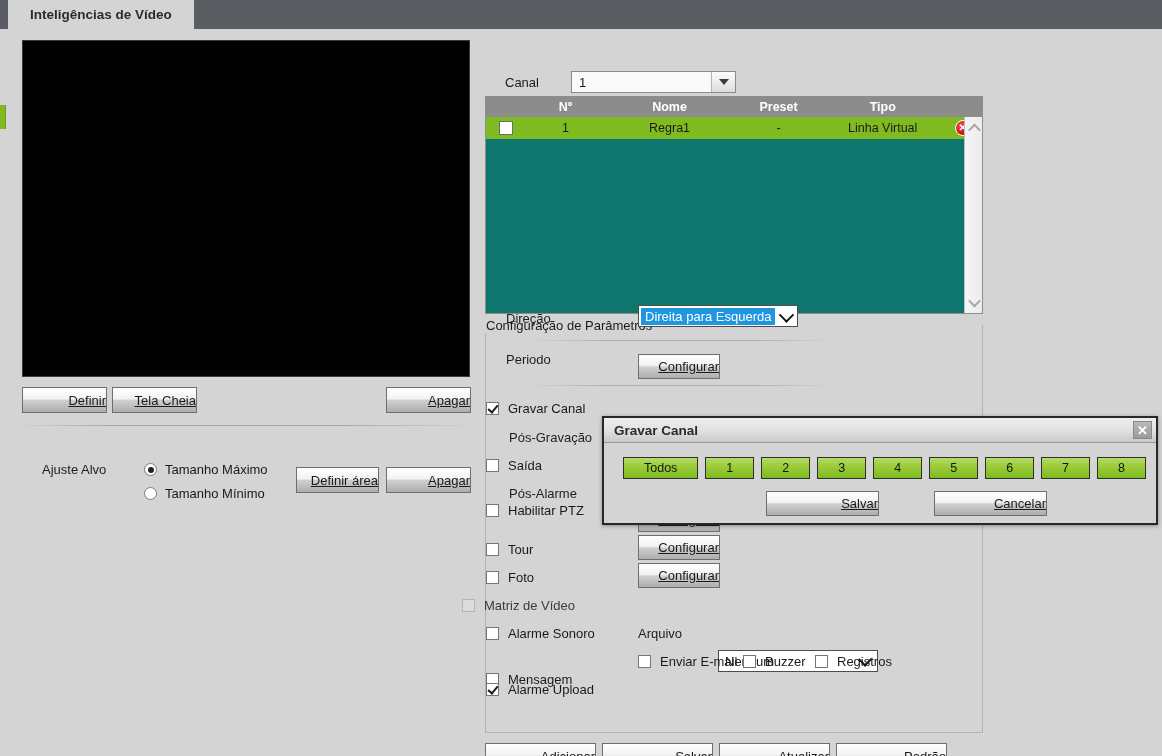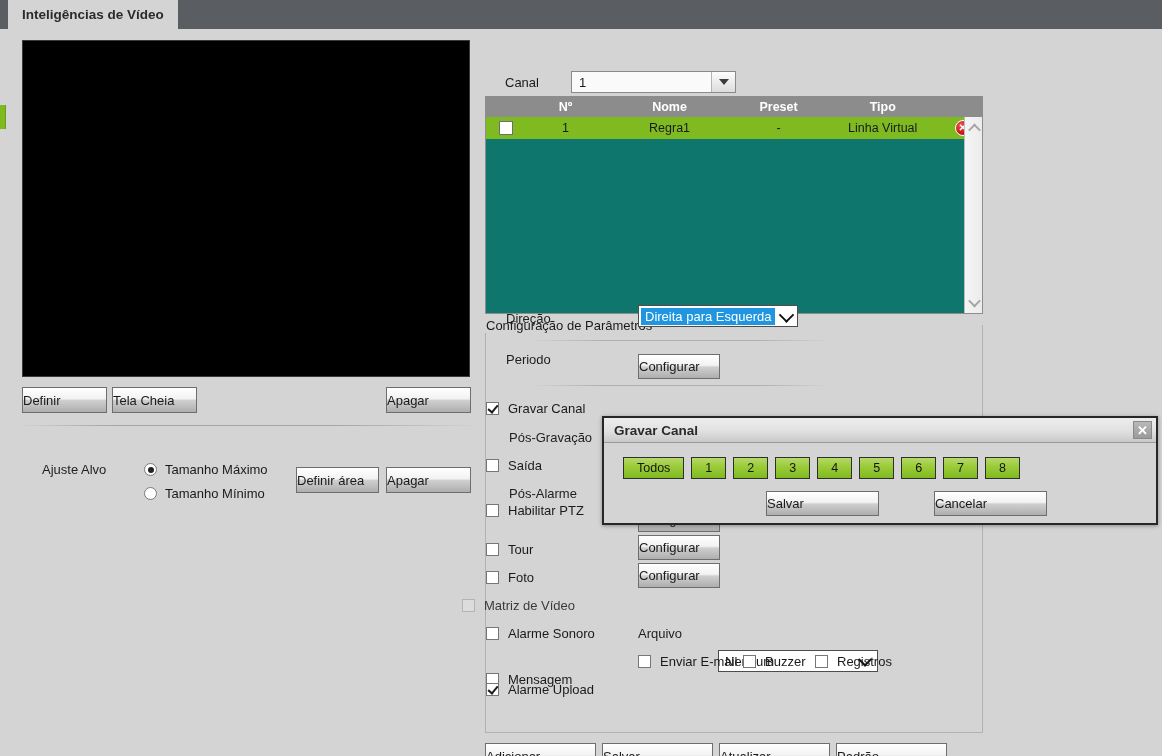--- a/index.html
+++ b/index.html
@@ -15,21 +15,21 @@
   #app { position: relative; width: 1162px; height: 756px; background: #d4d4d4; }
 
   
   .tabbar {
     position: absolute; left: 0; top: 0; width: 1162px; height: 29px;
     background: #5a5e63;
   }
   .tab {
     position: absolute; left: 8px; top: 0; height: 29px;
     background: #d4d4d4;
-    padding: 0 14px;
+    padding: 0 22px;
     display: flex; align-items: center;
     font-size: 13.5px; font-weight: bold; color: #2b2b2b;
     white-space: nowrap;
   }
   .page-body {
     position: absolute; left: 0; top: 29px; width: 1162px; height: 727px;
     background: #d4d4d4;
   }
   .green-sliver {
     position: absolute; left: 0; top: 76px; width: 6px; height: 24px;
@@ -42,23 +42,24 @@
     background: #000; border: 1px solid #3a3a3a;
   }
 
   
   .btn {
     background: linear-gradient(180deg, #ffffff 0%, #f2f2f2 45%, #cfcfcf 52%, #aeaeae 100%);
     border: 1px solid #6e6e6e;
     color: #1a1a1a;
     font-family: "Liberation Sans", sans-serif;
     font-size: 13px;
-    display: flex; align-items: center; justify-content: flex-start;
+    display: flex; align-items: center; justify-content: flex-end;
     cursor: default;
     white-space: nowrap;
+    text-decoration: underline;
   }
 
   #btn-definir   { position: absolute; left: 22px;  top: 358px; width: 85px;  height: 26px; }
   #btn-telacheia { position: absolute; left: 112px; top: 358px; width: 85px;  height: 26px; }
   #btn-apagar1   { position: absolute; left: 386px; top: 358px; width: 85px;  height: 26px; }
 
   .hr-soft {
     position: absolute; left: 22px; top: 396px; width: 450px; height: 1px;
     background: linear-gradient(90deg, rgba(160,160,160,.05), rgba(150,150,150,.75) 20%, rgba(150,150,150,.75) 70%, rgba(160,160,160,.05));
   }
@@ -237,21 +238,21 @@
     position: absolute; right: 4px; top: 3px; width: 19px; height: 18px;
     background: linear-gradient(180deg,#b8b8b8,#9a9a9a);
     border: 1px solid #8a8a8a;
     color: #fff; font-size: 13px; font-weight: bold;
     display: flex; align-items: center; justify-content: center;
   }
   .chan-row {
     position: absolute; left: 19px; top: 39px; display: flex; gap: 7px;
   }
   .chan-btn {
-    height: 22px; min-width: 22px; padding: 0 13px;
+    height: 22px; min-width: 22px; padding: 0 20px;
     background: linear-gradient(180deg,#b7d96a 0%, #9ccc3a 40%, #7fba21 100%);
     border: 1px solid #2f2f2f;
     display: flex; align-items: center; justify-content: center;
     font-size: 12.5px; color: #141414;
   }
   .modal-actions {
     position: absolute; left: 162px; top: 73px; display: flex; gap: 55px;
   }
   .modal-actions .btn { width: 113px; height: 25px; }
 </style>

